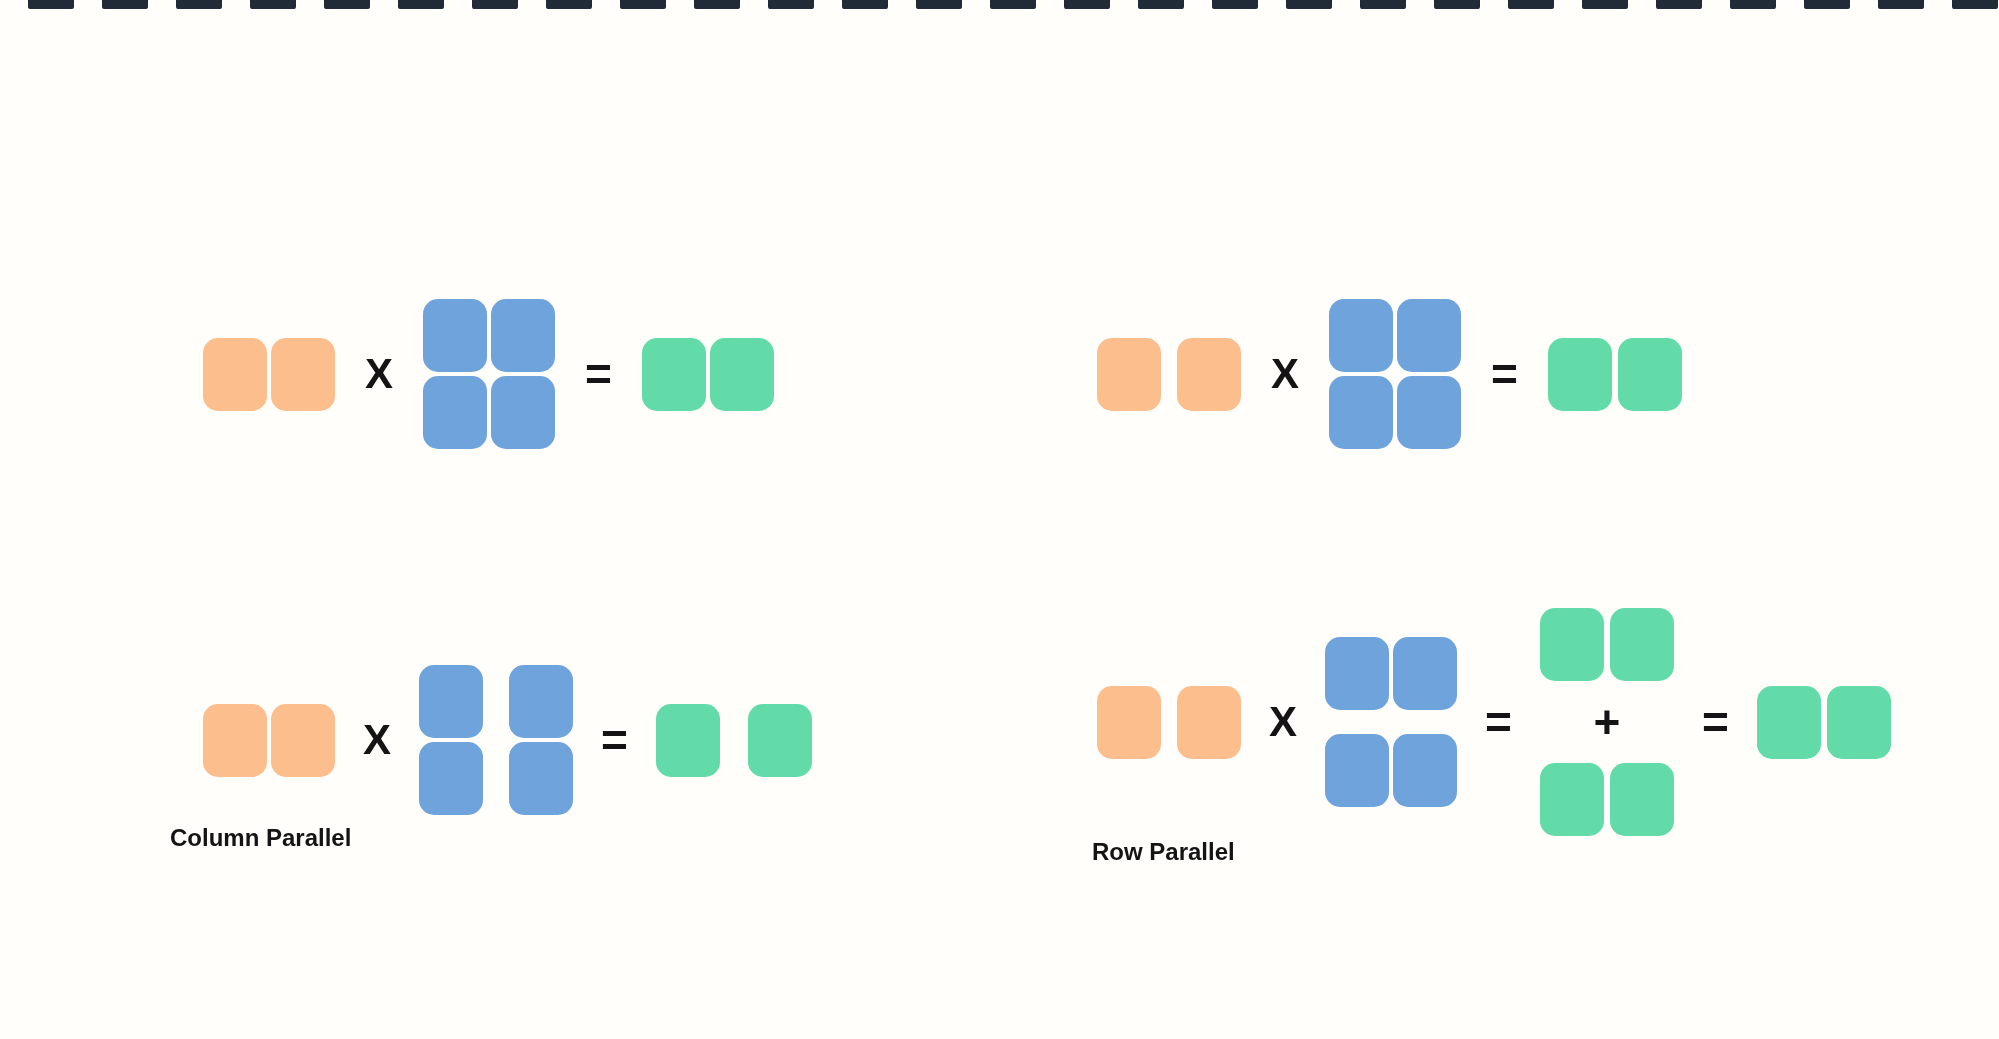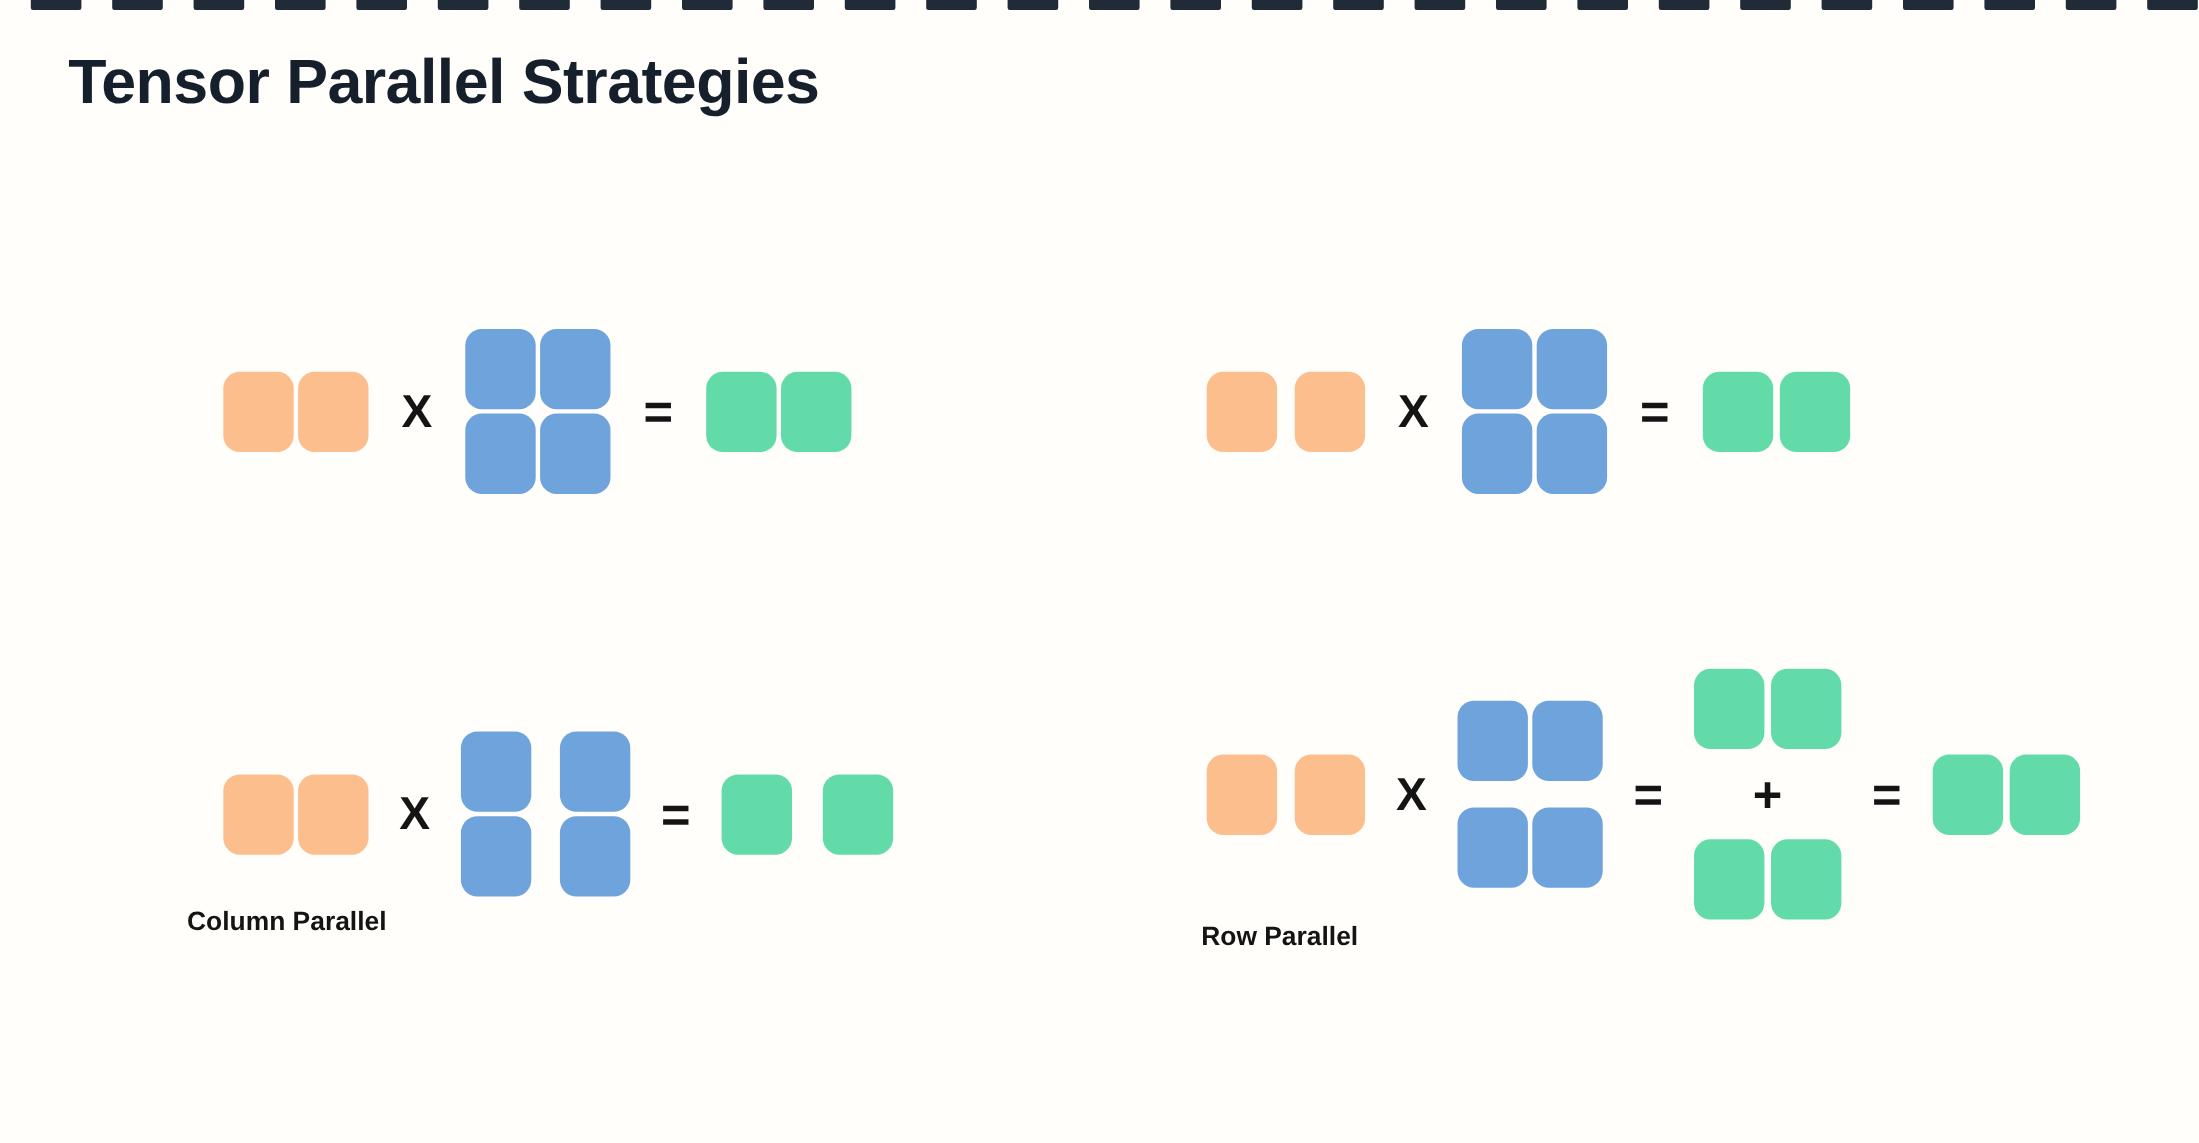--- a/index.html
+++ b/index.html
@@ -106,21 +106,20 @@
       <div class="strip-tile" style="left: 1360px; width: 46px; background: rgb(33, 43, 56);"></div>
       <div class="strip-tile" style="left: 1434px; width: 46px; background: rgb(33, 43, 56);"></div>
       <div class="strip-tile" style="left: 1508px; width: 46px; background: rgb(33, 43, 56);"></div>
       <div class="strip-tile" style="left: 1582px; width: 46px; background: rgb(33, 43, 56);"></div>
       <div class="strip-tile" style="left: 1656px; width: 46px; background: rgb(33, 43, 56);"></div>
       <div class="strip-tile" style="left: 1730px; width: 46px; background: rgb(33, 43, 56);"></div>
       <div class="strip-tile" style="left: 1804px; width: 46px; background: rgb(33, 43, 56);"></div>
       <div class="strip-tile" style="left: 1878px; width: 46px; background: rgb(33, 43, 56);"></div>
       <div class="strip-tile" style="left: 1952px; width: 46px; background: rgb(33, 43, 56);"></div>
     </div>
-  <h1 id="title">Tensor Parallel Strategies</h1>
   <div id="diagrams">
       <div class="diagram" style="left: 203px; top: 298px; height: 152px; gap: 30px;">
         <div class="grid" style="grid-template-columns: repeat(2, 64px); gap: 4px;">
           <div class="tile" style="background: rgb(253, 190, 142); width: 64px; height: 73px; border-radius: 15px;"></div>
           <div class="tile" style="background: rgb(253, 190, 142); width: 64px; height: 73px; border-radius: 15px;"></div>
         </div>
         <div class="op op-multiply" style="color: rgb(20, 20, 20);">X</div>
         <div class="grid" style="grid-template-columns: repeat(2, 64px); gap: 4px;">
           <div class="tile" style="background: rgb(111, 163, 220); width: 64px; height: 73px; border-radius: 15px;"></div>
           <div class="tile" style="background: rgb(111, 163, 220); width: 64px; height: 73px; border-radius: 15px;"></div>

